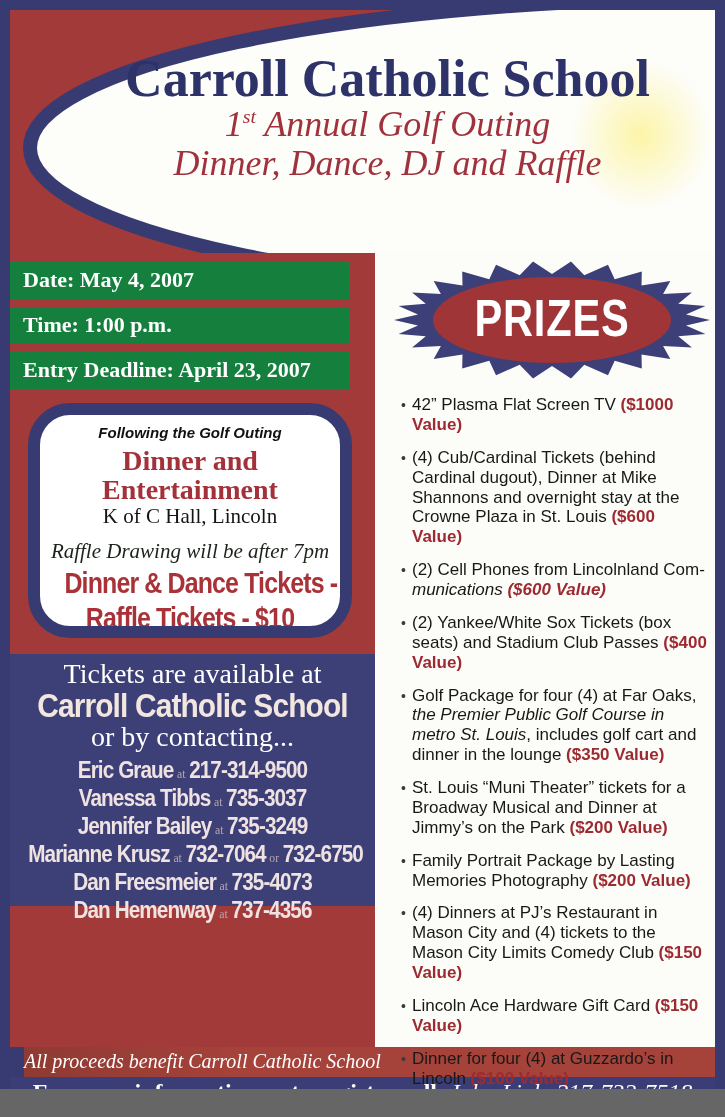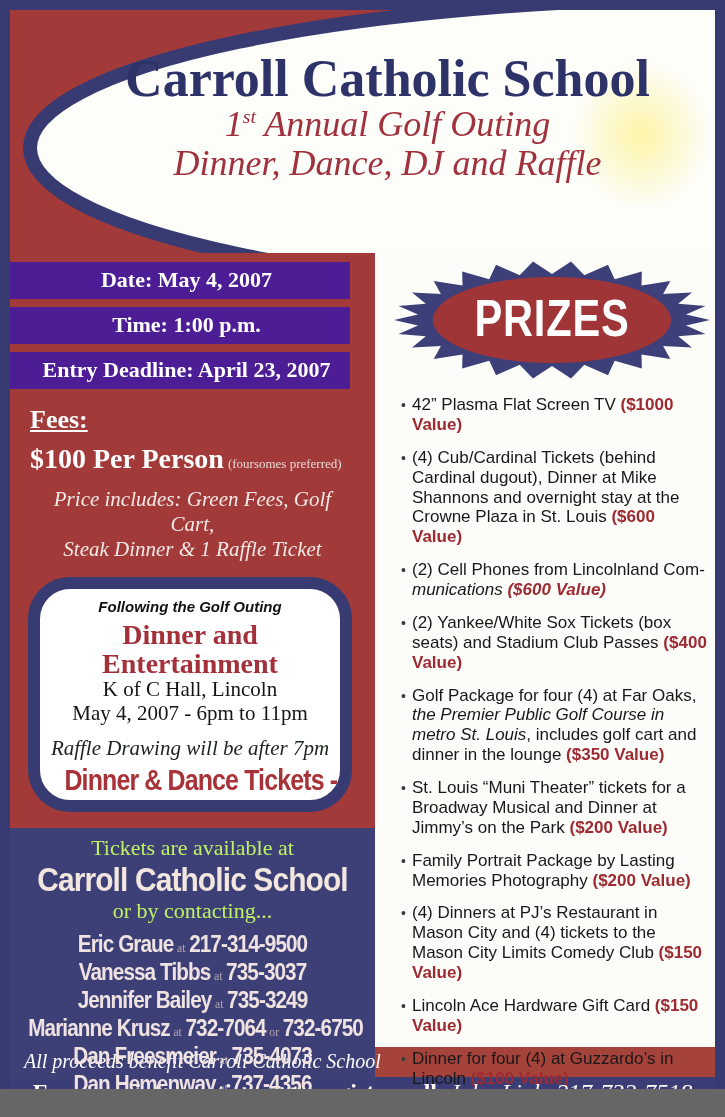--- a/index.html
+++ b/index.html
@@ -20,23 +20,23 @@
   .head-sub{font-style:italic;font-size:36px;line-height:1.08;color:#a1313c;}
   .head-sub sup{font-size:.55em;vertical-align:super;line-height:0;}
 
   
   .bodyrow{display:flex;width:705px;height:794px;}
   .left-col{width:365px;background:#a23a3a;box-sizing:border-box;}
   .right-col{width:340px;background:#fcfcf9;box-sizing:border-box;padding:0 6px 0 16px;}
 
   
   .info-bars{padding-top:9px;}
-  .info-bar{width:340px;height:37px;background:#4c1d95;margin-bottom:8px;box-sizing:border-box;
+  .info-bar{width:340px;height:37px;background:#15803d;margin-bottom:8px;box-sizing:border-box;
     color:#fff;font-weight:700;font-size:22px;line-height:36px;padding-left:13px;
-    font-family:"Liberation Serif",serif;text-align:center;}
+    font-family:"Liberation Serif",serif;}
 
   
   .fees{color:#fff;padding:8px 8px 0 20px;}
   .fees-heading{font-weight:700;font-size:26px;text-decoration:underline;}
   .fees-price-row{margin-top:8px;}
   .fees-price{font-weight:700;font-size:28px;}
   .fees-note{font-size:13px;color:#e9d9d6;margin-left:4px;}
   .fees-includes{font-style:italic;font-size:21px;line-height:1.2;text-align:center;
     margin-top:12px;padding-right:12px;color:#f3e9e6;}
 
@@ -49,21 +49,21 @@
   .dinner-title{font-weight:700;font-size:28px;color:#a4303a;line-height:1.05;margin-top:5px;}
   .dinner-venue,.dinner-datetime{font-size:21px;color:#151515;line-height:1.12;}
   .dinner-raffle{font-style:italic;font-size:21px;color:#1c231c;margin:11px 0 2px;}
   .ticket-line{font-family:"Liberation Sans",sans-serif;font-weight:800;font-size:29px;
     color:#a93238;line-height:1.18;transform:scaleX(.86);transform-origin:50% 50%;
     letter-spacing:-1px;white-space:nowrap;}
 
   
   .contact-box{margin-top:16px;width:365px;height:252px;background:#3d4077;box-sizing:border-box;
     text-align:center;padding-top:7px;color:#ead9dc;}
-  .contact-line1,.contact-line2{font-size:22px;line-height:25px;color:#bef264;}
+  .contact-line1,.contact-line2{font-size:28px;line-height:25px;color:#ffffff;}
   .contact-school{font-family:"Liberation Sans",sans-serif;font-weight:800;font-size:34px;
     line-height:38px;color:#f2e6df;transform:scaleX(.88);transform-origin:50% 50%;
     letter-spacing:-1px;white-space:nowrap;}
   .contact-lines{margin-top:9px;}
   .contact-line{line-height:25px;white-space:nowrap;transform:scaleX(.9);transform-origin:50% 50%;}
   .cname,.cphone{font-family:"Liberation Sans",sans-serif;font-weight:800;font-size:23px;
     color:#efe2e1;letter-spacing:-1px;}
   .cat{font-size:13px;color:#b7a6ae;font-family:"Liberation Serif",serif;}
 
   
@@ -113,34 +113,25 @@
     <div class="bodyrow">
 
       <div class="left-col">
 
         <div class="info-bars">
           <div class="info-bar">Date: May 4, 2007</div>
           <div class="info-bar">Time: 1:00 p.m.</div>
           <div class="info-bar">Entry Deadline: April 23, 2007</div>
         </div>
 
-        <div class="fees">
-          <div class="fees-heading">Fees:</div>
-          <div class="fees-price-row"><span class="fees-price">$100 Per Person</span><span class="fees-note">(foursomes preferred)</span></div>
-          <div class="fees-includes">
-            <div>Price includes: Green Fees, Golf Cart,</div>
-            <div>Steak Dinner &amp; 1 Raffle Ticket</div>
-          </div>
-        </div>
 
         <div class="dinner-box">
           <div class="dinner-kicker">Following the Golf Outing</div>
           <div class="dinner-title">Dinner and Entertainment</div>
           <div class="dinner-venue">K of C Hall, Lincoln</div>
-          <div class="dinner-datetime">May 4, 2007 - 6pm to 11pm</div>
           <div class="dinner-raffle">Raffle Drawing will be after 7pm</div>
           <div class="ticket-line">Dinner &amp; Dance Tickets - $15</div>
           <div class="ticket-line">Raffle Tickets - $10</div>
         </div>
 
         <div class="contact-box">
           <div class="contact-line1">Tickets are available at</div>
           <div class="contact-school">Carroll Catholic School</div>
           <div class="contact-line2">or by contacting...</div>
           <div class="contact-lines">

